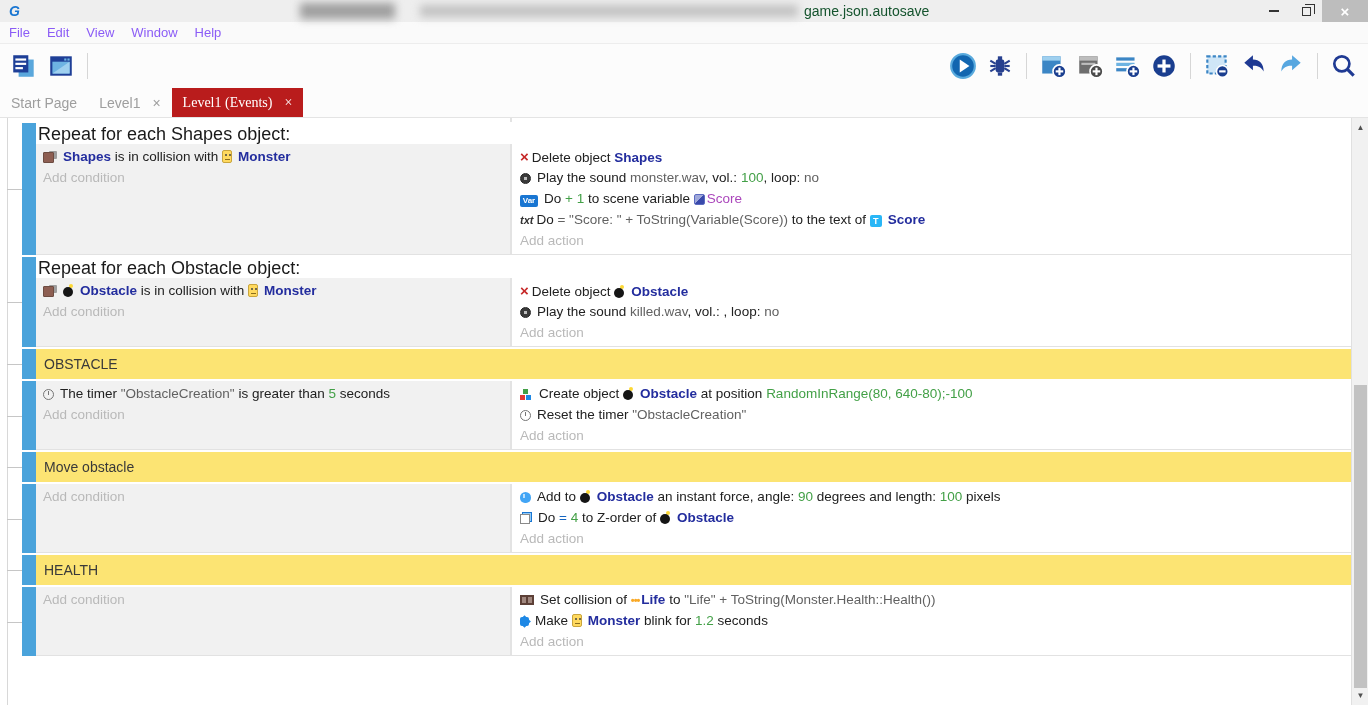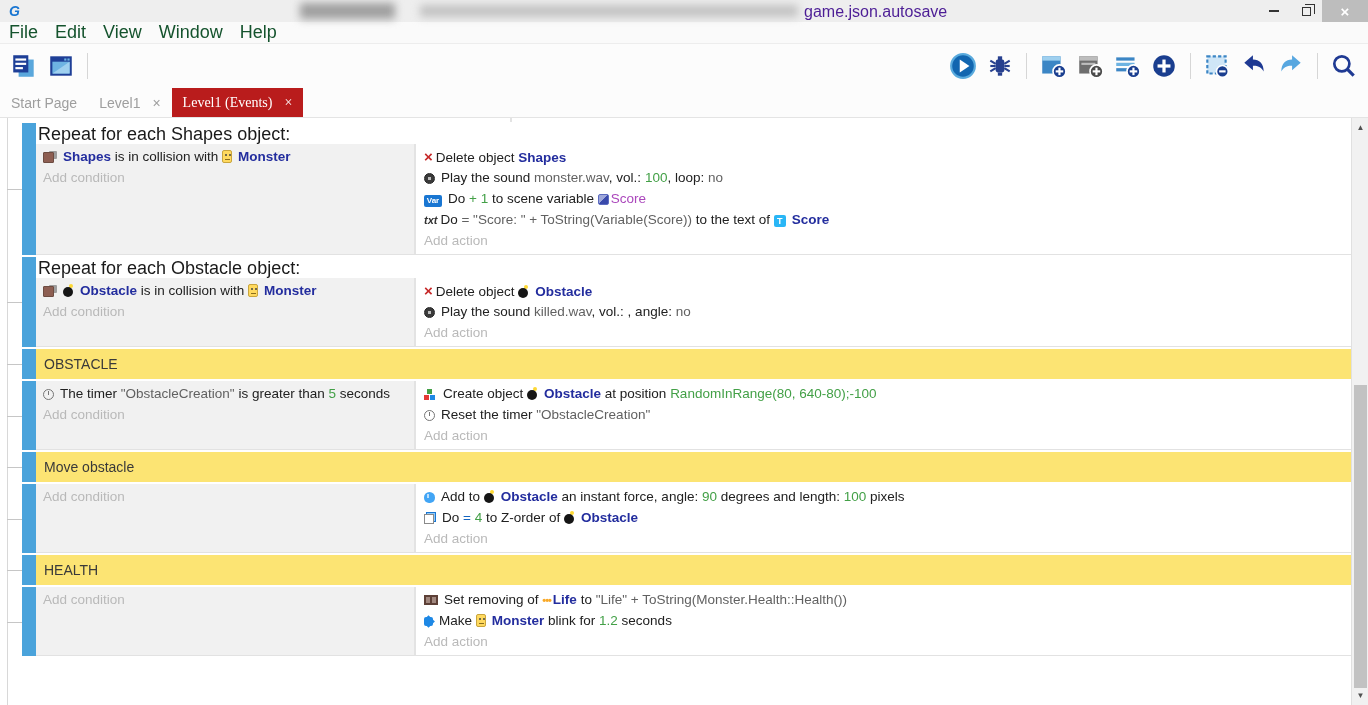--- a/index.html
+++ b/index.html
@@ -4,31 +4,31 @@
 <style>
   html,body{margin:0;padding:0;overflow:hidden;background:#fff;}
   *{box-sizing:border-box;}
   .app{width:1368px;height:705px;position:relative;font-family:"Liberation Sans",sans-serif;color:#212121;background:#fff;overflow:hidden;}
 
   
   .titlebar{height:22px;background:#eeeeee;position:relative;display:flex;align-items:center;}
   .gd-logo{position:absolute;left:9px;top:2px;font-size:14px;font-weight:bold;font-style:italic;color:#1976d2;line-height:18px;}
   .blur-block-1{position:absolute;left:300px;top:3px;width:95px;height:16px;background:#9f9f9f;filter:blur(4px);}
   .blur-block-2{position:absolute;left:420px;top:5px;width:378px;height:12px;background:#c2c2c2;filter:blur(4px);}
-  .win-title{position:absolute;left:804px;top:3px;font-size:16px;color:#4c1d95;}
+  .win-title{position:absolute;left:804px;top:3px;font-size:14px;color:#14532d;}
   .win-controls{position:absolute;right:0;top:0;height:22px;display:flex;align-items:stretch;}
   .win-btn{width:32px;display:flex;align-items:center;justify-content:center;color:#333;}
   .min-glyph{width:10px;height:2px;background:#333;display:inline-block;}
   .restore-glyph{width:9px;height:9px;border:1px solid #333;position:relative;display:inline-block;background:#eee;}
   .restore-glyph::before{content:'';position:absolute;left:2px;top:-4px;width:9px;height:9px;border:1px solid #333;border-left:none;border-bottom:none;}
   .win-btn.close{width:46px;background:#bdbdbd;color:#fff;font-size:15px;font-weight:bold;}
 
   
   .menubar{height:22px;background:#fafafa;display:flex;align-items:center;padding-left:9px;border-bottom:1px solid #ededed;}
-  .menu-item{font-size:18px;color:#14532d;margin-right:17px;}
+  .menu-item{font-size:13px;color:#8b5cf6;margin-right:17px;}
 
   
   .toolbar{height:44px;background:#fcfcfc;display:flex;align-items:center;padding:0 10px;}
   .tb-left{display:flex;align-items:center;gap:9px;}
   .tb-right{margin-left:auto;display:flex;align-items:center;gap:9px;}
   .tb-btn{width:28px;height:28px;display:flex;align-items:center;justify-content:center;}
   .tb-sep{width:1px;height:26px;background:#d6d6d6;margin:0 3px;}
 
   
   .tabbar{height:30px;background:#fcfcfc;display:flex;align-items:stretch;border-bottom:1px solid #e4e4e4;}
@@ -45,21 +45,21 @@
   .block::before{content:'';position:absolute;left:-15px;top:50%;width:15px;height:1px;background:#c6c6c6;}
   .block.spacer{margin-bottom:1px;}
   .block.spacer::before{display:none;}
   .sp-cond{width:490px;height:4px;background:#fff;border-right:2px solid #e3e3e3;}
   .sp-act{flex:1;height:4px;background:#fff;}
   .bar{width:14px;background:#4aa3db;flex:none;}
   .bcontent{flex:1;min-width:0;border-bottom:1px solid #e2e2e2;}
   .bcontent.header{background:#fce473;height:30px;line-height:30px;padding-left:8px;font-size:14px;color:#3a3a3a;border-bottom:none;}
   .ev-title{background:#fff;padding:2px 0 1px 2px;font-size:18px;color:#1a1a1a;line-height:18px;}
   .two-col{display:flex;align-items:stretch;}
-  .conds{width:380px;flex:none;background:#f1f1f1;border-right:2px solid #e3e3e3;padding:2px 16px 3px 7px;}
+  .conds{width:476px;flex:none;background:#f1f1f1;border-right:2px solid #e3e3e3;padding:2px 16px 3px 7px;}
   .acts{flex:1;min-width:0;background:#fff;padding:2px 0 3px 8px;}
   .ev-row{line-height:21px;height:21px;font-size:13.5px;white-space:nowrap;overflow:hidden;}
   .seg.plain{color:#212121;}
   .seg.obj{color:#232d9e;font-weight:bold;}
   .seg.val{color:#43a047;}
   .seg.param{color:#616161;}
   .seg.var{color:#ab47bc;}
   .seg.op{color:#1565c0;}
   .add-label{color:#b9b9b9;}
 
@@ -289,21 +289,21 @@
           <div class="bar"></div>
           <div class="bcontent">
             <div class="ev-title">Repeat for each Obstacle object:</div>
             <div class="two-col">
               <div class="conds">
                 <div class="ev-row"><span class="ic collision-icon"></span><span class="ic bomb-object-icon"></span><span class="seg obj">Obstacle</span><span class="seg plain"> is in collision with </span><span class="ic monster-object-icon"></span><span class="seg obj">Monster</span></div>
                 <div class="ev-row"><span class="add-label">Add condition</span></div>
               </div>
               <div class="acts">
                 <div class="ev-row"><span class="ic delete-icon glyph">×</span><span class="seg plain">Delete object </span><span class="ic bomb-object-icon"></span><span class="seg obj">Obstacle</span></div>
-                <div class="ev-row"><span class="ic sound-icon"></span><span class="seg plain">Play the sound </span><span class="seg param">killed.wav</span><span class="seg plain">, vol.: , angle: </span><span class="seg param">no</span></div>
+                <div class="ev-row"><span class="ic sound-icon"></span><span class="seg plain">Play the sound </span><span class="seg param">killed.wav</span><span class="seg plain">, vol.: , loop: </span><span class="seg param">no</span></div>
                 <div class="ev-row"><span class="add-label">Add action</span></div>
               </div>
             </div>
           </div>
         </div>
         <div class="block">
           <div class="bar"></div>
           <div class="bcontent header">OBSTACLE</div>
         </div>
         <div class="block">
@@ -346,21 +346,21 @@
           <div class="bcontent header">HEALTH</div>
         </div>
         <div class="block">
           <div class="bar"></div>
           <div class="bcontent">
             <div class="two-col">
               <div class="conds">
                 <div class="ev-row"><span class="add-label">Add condition</span></div>
               </div>
               <div class="acts">
-                <div class="ev-row"><span class="ic animation-icon"></span><span class="seg plain">Set removing of </span><span class="ic life-object-icon glyph">•••</span><span class="seg obj">Life</span><span class="seg plain"> to </span><span class="seg param">"Life" + ToString(Monster.Health::Health())</span></div>
+                <div class="ev-row"><span class="ic animation-icon"></span><span class="seg plain">Set collision of </span><span class="ic life-object-icon glyph">•••</span><span class="seg obj">Life</span><span class="seg plain"> to </span><span class="seg param">"Life" + ToString(Monster.Health::Health())</span></div>
                 <div class="ev-row"><span class="ic damage-icon"></span><span class="seg plain">Make </span><span class="ic monster-object-icon"></span><span class="seg obj">Monster</span><span class="seg plain"> blink for </span><span class="seg val">1.2</span><span class="seg plain"> seconds</span></div>
                 <div class="ev-row"><span class="add-label">Add action</span></div>
               </div>
             </div>
           </div>
         </div>
       </div>
     <div class="scrollbar">
       <div class="sb-arrow up">▲</div>
       <div class="sb-thumb"></div>

